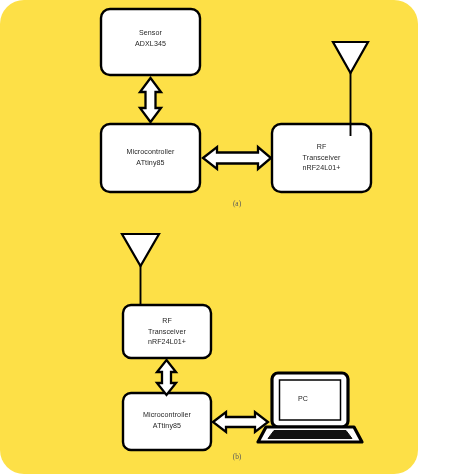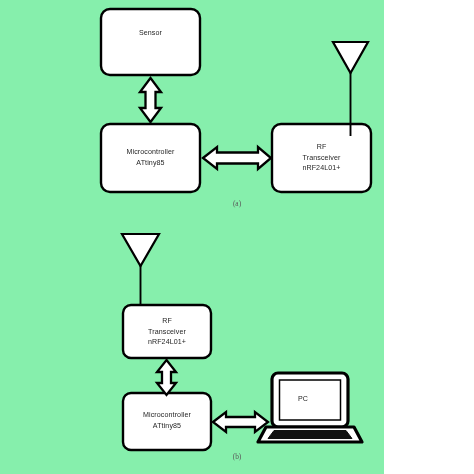--- a/index.html
+++ b/index.html
@@ -9,23 +9,24 @@
   }
   body {
     width: 474px;
     height: 474px;
     font-family: "Liberation Sans", sans-serif;
     color: #1a1a1a;
     overflow: hidden;
   }
   #figure {
     position: relative;
-    width: 384px;
+    width: 418px;
     height: 474px;
-    background: #86efac;
+    background: #fde047;
+    border-radius: 24px;
   }
   .panel {
     position: absolute;
     left: 0;
     width: 474px;
   }
   #panel-a { top: 0; height: 232px; }
   #panel-b { top: 228px; height: 246px; }
 
   .panel-svg {
@@ -97,20 +98,21 @@
                L 258 147
                L 271 158
                L 258 169
                L 258 163.5
                L 217 163.5
                L 217 169 Z" fill="#ffffff" stroke="#000000" stroke-width="2.3" stroke-linejoin="miter"></path>
     </svg>
 
     <div class="node-label" style="left:101px; top:28px; width:99px;">
       <span>Sensor</span>
+      <span>ADXL345</span>
     </div>
 
     <div class="node-label" style="left:101px; top:147px; width:99px;">
       <span>Microcontroller</span>
       <span>ATtiny85</span>
     </div>
 
     <div class="node-label" style="left:272px; top:142px; width:99px;">
       <span>RF</span>
       <span>Transceiver</span>

